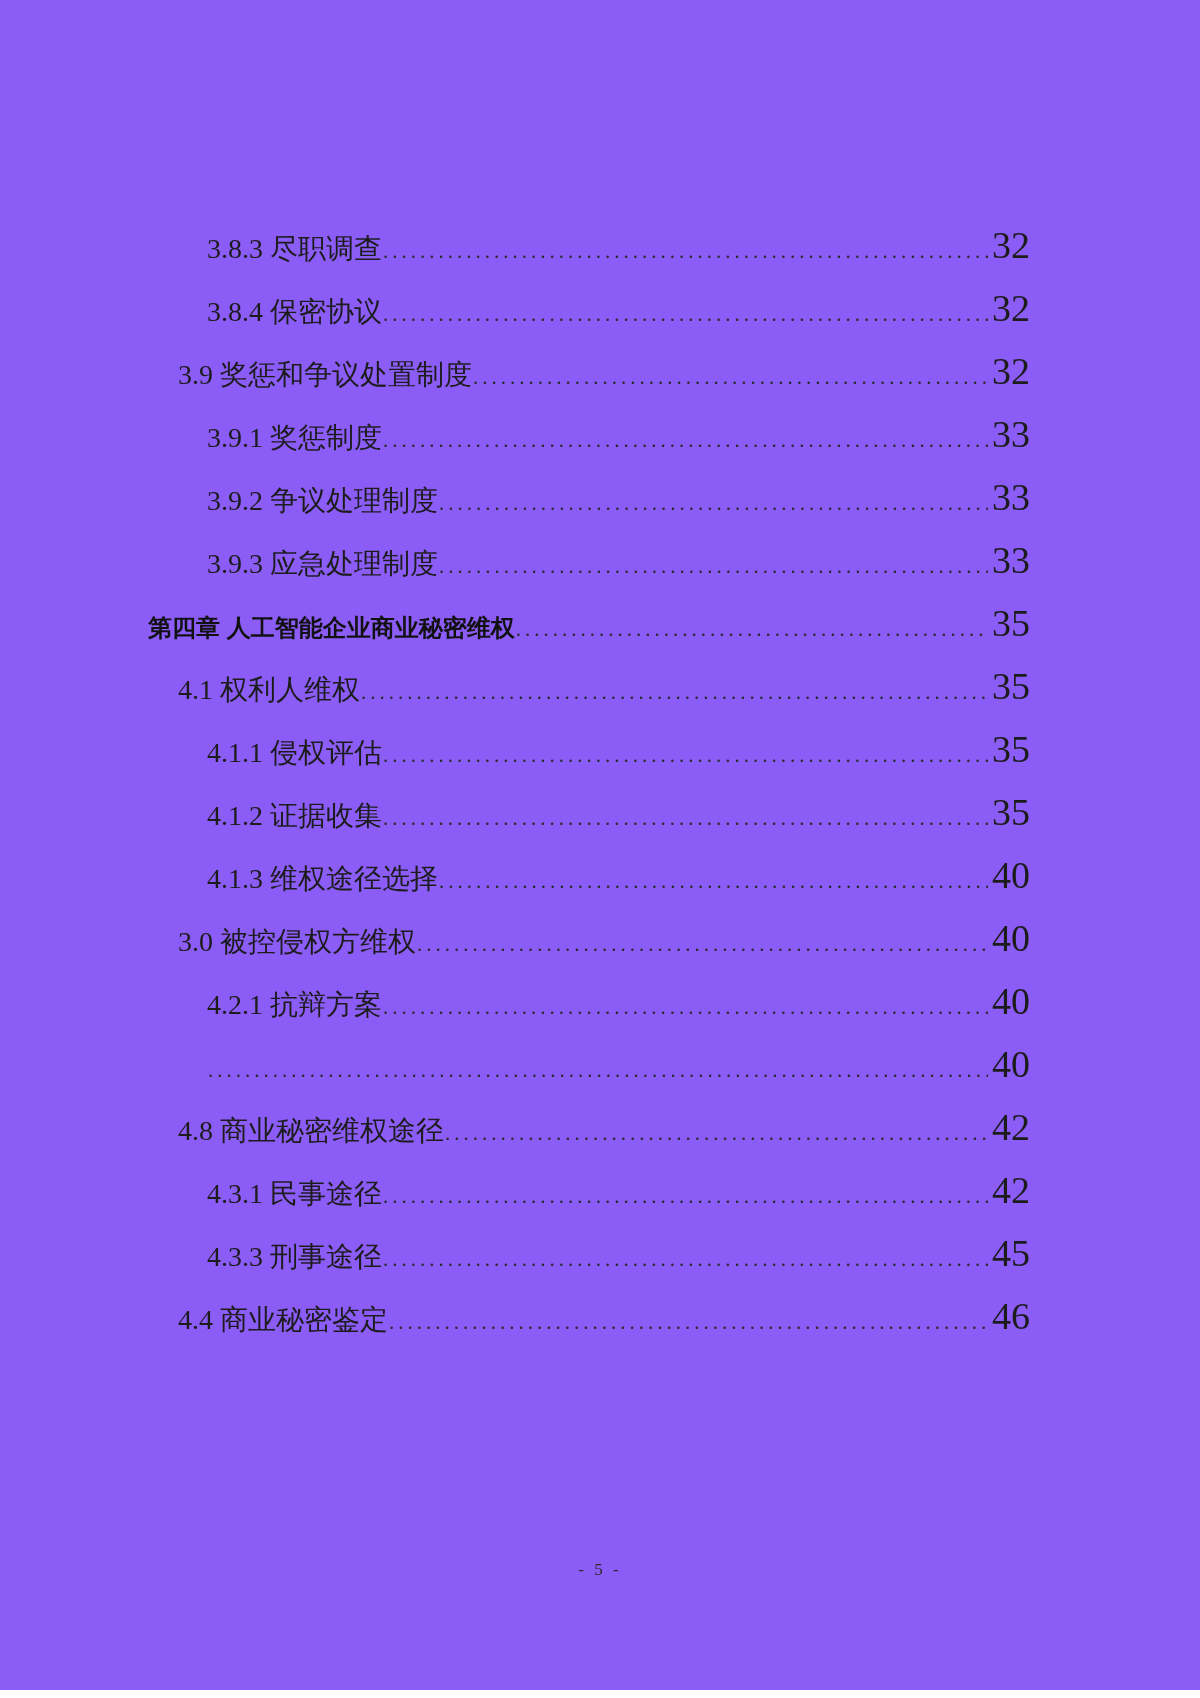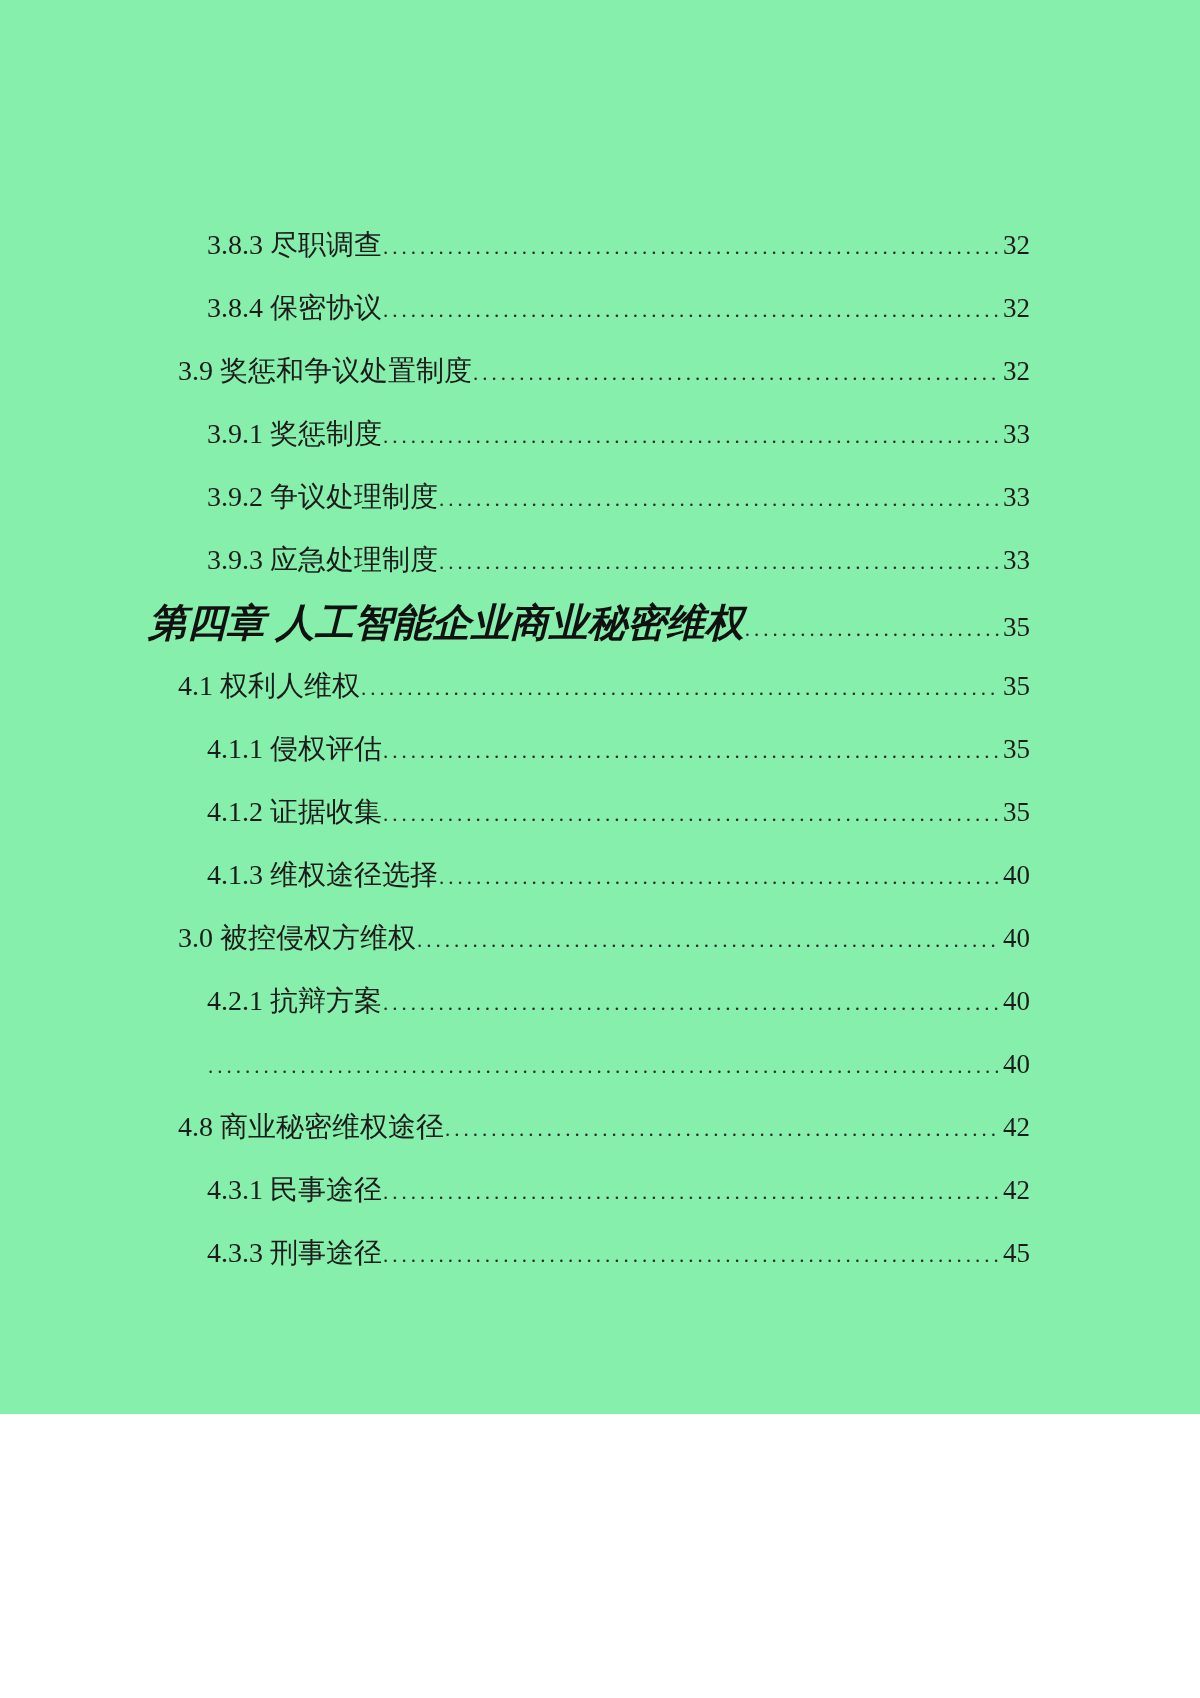--- a/index.html
+++ b/index.html
@@ -3,22 +3,22 @@
 <meta charset="utf-8">
 <style>
   html, body {
     margin: 0;
     padding: 0;
     background: #ffffff;
   }
   .page {
     position: relative;
     width: 1200px;
-    height: 1414px;
-    background: #86efac;
+    height: 1690px;
+    background: #8b5cf6;
     overflow: hidden;
     font-family: "Liberation Serif", "DejaVu Serif", serif;
     color: #1c1c1c;
   }
   .toc {
     position: absolute;
     top: 214px;
     left: 148px;
     width: 882px;
   }
@@ -32,41 +32,40 @@
     line-height: 30px;
     cursor: pointer;
   }
   .toc-row .toc-label {
     white-space: nowrap;
     flex: 0 0 auto;
   }
   .toc-row.level-1 .toc-label {
     font-family: "Liberation Sans", "DejaVu Sans", sans-serif;
     font-weight: bold;
-    font-size: 39px;
+    font-size: 24px;
     color: #111111;
-    font-style: italic;
   }
   .toc-row.level-2 { padding-left: 30px; }
   .toc-row.level-3 { padding-left: 59px; }
   .toc-dots {
     flex: 1 1 auto;
     overflow: hidden;
     white-space: nowrap;
     margin: 0 2px 0 1px;
     font-size: 21px;
     letter-spacing: 4px;
     color: #2b2b2b;
   }
   .toc-dots::after {
     content: "..........................................................................................................................................................................";
   }
   .toc-page {
     flex: 0 0 auto;
-    font-size: 27px;
+    font-size: 38px;
     color: #1c1c1c;
     padding-left: 2px;
   }
   .footer {
     position: absolute;
     top: 1560px;
     left: 0;
     width: 100%;
     text-align: center;
     font-size: 17px;
@@ -158,17 +157,22 @@
       <div class="toc-row level-3">
       <span class="toc-label">4.3.1 民事途径</span>
       <span class="toc-dots"></span>
       <span class="toc-page">42</span>
     </div>
       <div class="toc-row level-3">
       <span class="toc-label">4.3.3 刑事途径</span>
       <span class="toc-dots"></span>
       <span class="toc-page">45</span>
     </div>
+      <div class="toc-row level-2">
+      <span class="toc-label">4.4 商业秘密鉴定</span>
+      <span class="toc-dots"></span>
+      <span class="toc-page">46</span>
+    </div>
     </div>
 
   <div class="footer">- 5 -</div>
 
 </div>
 
 </body></html>

